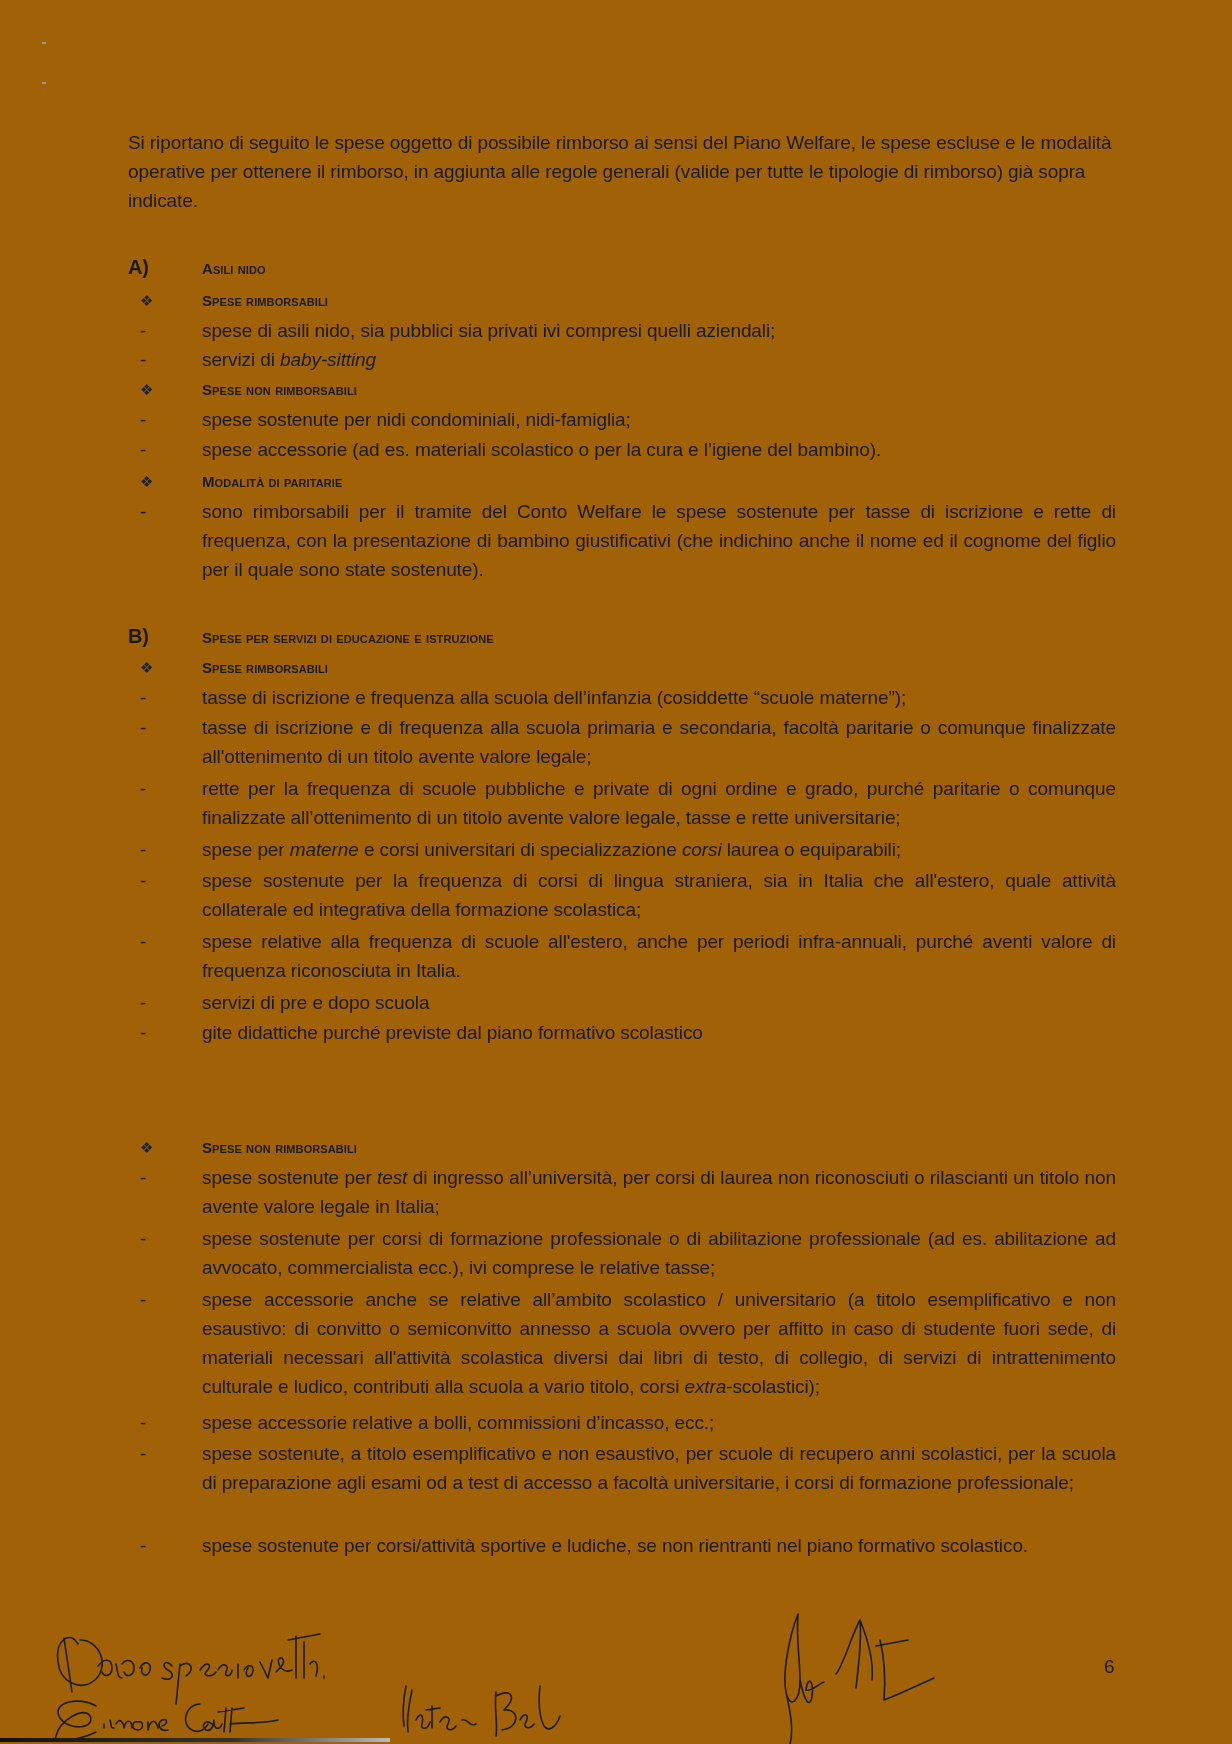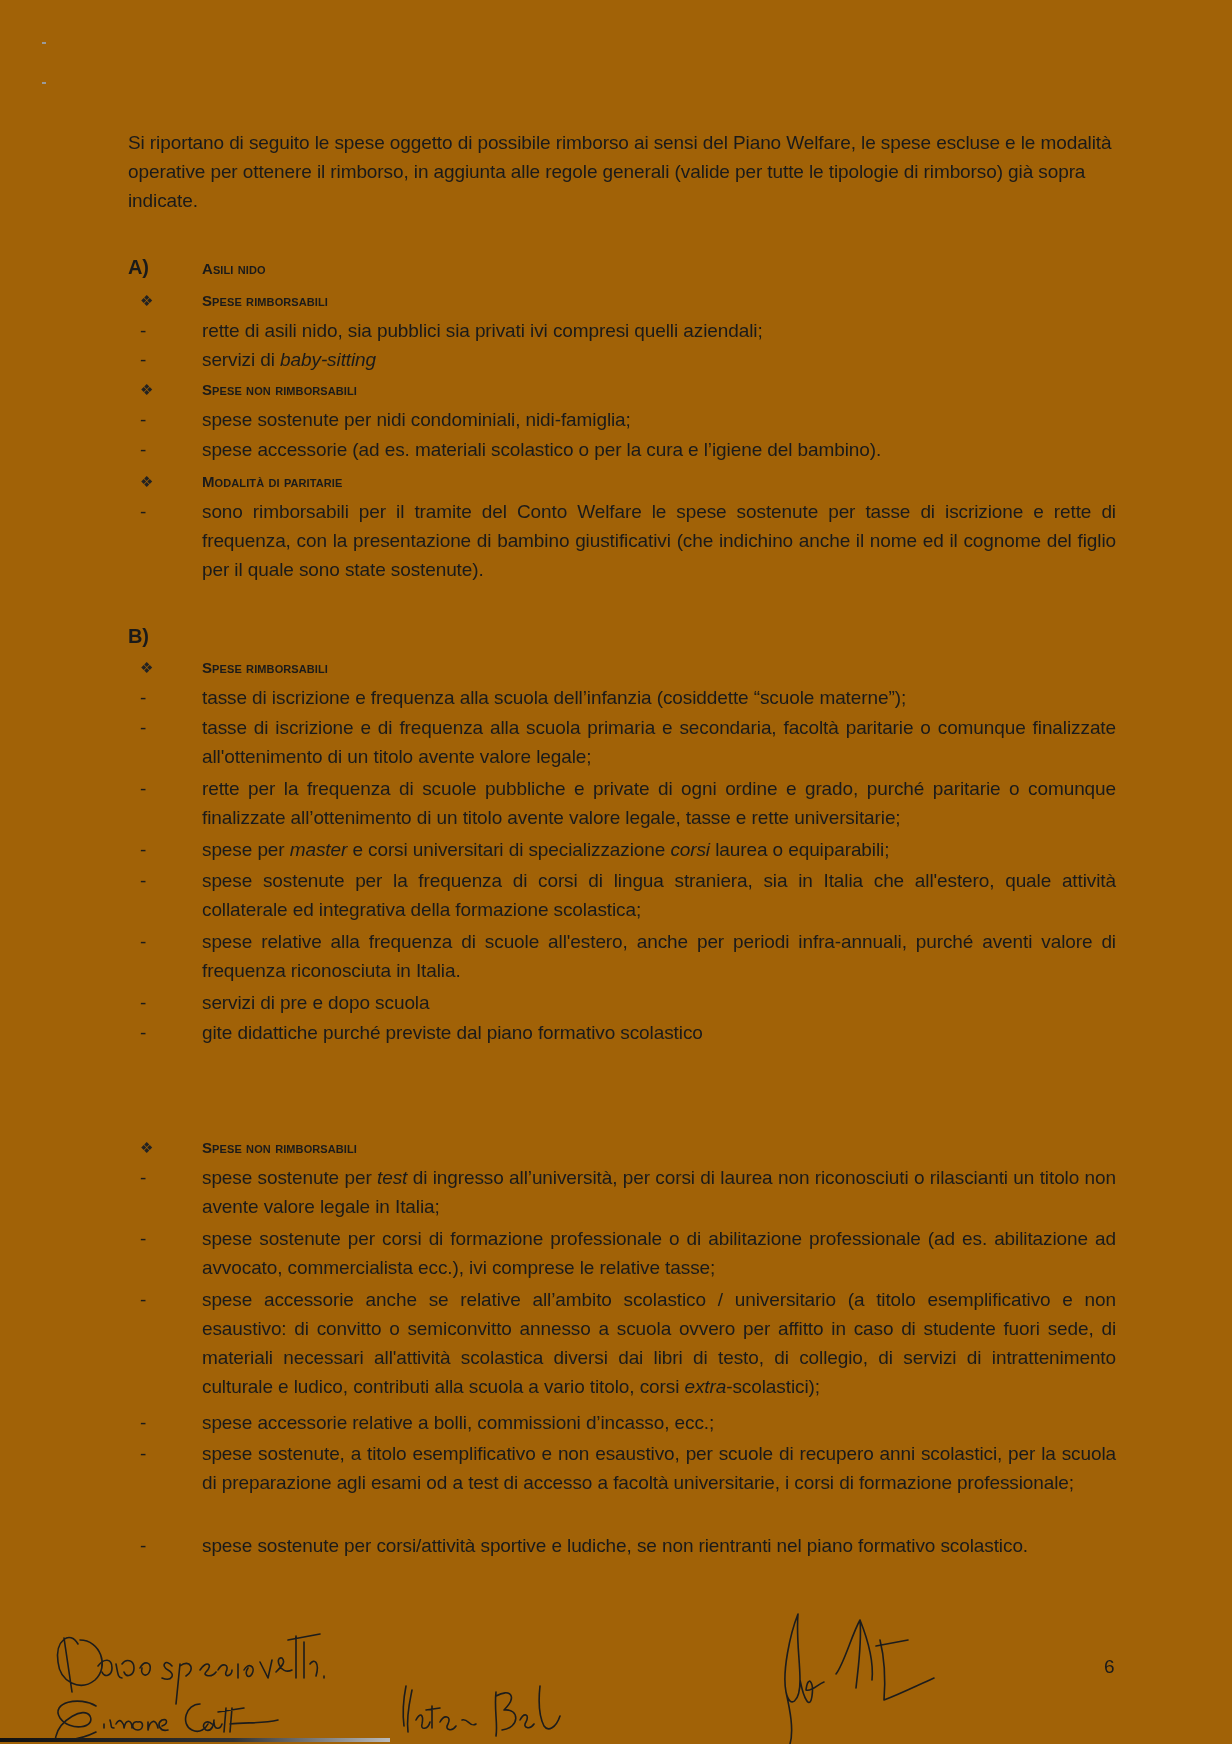--- a/index.html
+++ b/index.html
@@ -39,21 +39,21 @@
     <span class="section-letter">A)</span>
     <span class="section-title">Asili nido</span>
   </div>
 
   <div class="sub-head text" style="top:286px">
     <span class="diamond-bullet">❖</span>
     <span class="sub-title">Spese rimborsabili</span>
   </div>
   <div class="item text" style="top:316px">
     <span class="dash">-</span>
-    <span class="item-text">rette di asili nido, sia pubblici sia privati ivi compresi quelli aziendali;</span>
+    <span class="item-text">spese di asili nido, sia pubblici sia privati ivi compresi quelli aziendali;</span>
   </div>
   <div class="item text" style="top:345px">
     <span class="dash">-</span>
     <span class="item-text">servizi di <i>baby-sitting</i></span>
   </div>
 
   <div class="sub-head text" style="top:375px">
     <span class="diamond-bullet">❖</span>
     <span class="sub-title">Spese non rimborsabili</span>
   </div>
@@ -70,41 +70,42 @@
     <span class="diamond-bullet">❖</span>
     <span class="sub-title">Modalità di paritarie</span>
   </div>
   <div class="item text" style="top:497px">
     <span class="dash">-</span>
     <span class="item-text">sono rimborsabili per il tramite del Conto Welfare le spese sostenute per tasse di iscrizione e rette di frequenza, con la presentazione di bambino giustificativi (che indichino anche il nome ed il cognome del figlio per il quale sono state sostenute).</span>
   </div>
 
   <div class="section-head text" style="top:622px">
     <span class="section-letter">B)</span>
+    <span class="section-title">Spese per servizi di educazione e istruzione</span>
   </div>
 
   <div class="sub-head text" style="top:653px">
     <span class="diamond-bullet">❖</span>
     <span class="sub-title">Spese rimborsabili</span>
   </div>
   <div class="item text" style="top:683px">
     <span class="dash">-</span>
     <span class="item-text">tasse di iscrizione e frequenza alla scuola dell’infanzia (cosiddette “scuole materne”);</span>
   </div>
   <div class="item text" style="top:713px">
     <span class="dash">-</span>
     <span class="item-text">tasse di iscrizione e di frequenza alla scuola primaria e secondaria, facoltà paritarie o comunque finalizzate all'ottenimento di un titolo avente valore legale;</span>
   </div>
   <div class="item text" style="top:774px">
     <span class="dash">-</span>
     <span class="item-text">rette per la frequenza di scuole pubbliche e private di ogni ordine e grado, purché paritarie o comunque finalizzate all’ottenimento di un titolo avente valore legale, tasse e rette universitarie;</span>
   </div>
   <div class="item text" style="top:835px">
     <span class="dash">-</span>
-    <span class="item-text">spese per <i>master</i> e corsi universitari di specializzazione <i>corsi</i> laurea o equiparabili;</span>
+    <span class="item-text">spese per <i>materne</i> e corsi universitari di specializzazione <i>corsi</i> laurea o equiparabili;</span>
   </div>
   <div class="item text" style="top:866px">
     <span class="dash">-</span>
     <span class="item-text">spese sostenute per la frequenza di corsi di lingua straniera, sia in Italia che all'estero, quale attività collaterale ed integrativa della formazione scolastica;</span>
   </div>
   <div class="item text" style="top:927px">
     <span class="dash">-</span>
     <span class="item-text">spese relative alla frequenza di scuole all'estero, anche per periodi infra-annuali, purché aventi valore di frequenza riconosciuta in Italia.</span>
   </div>
   <div class="item text" style="top:988px">

